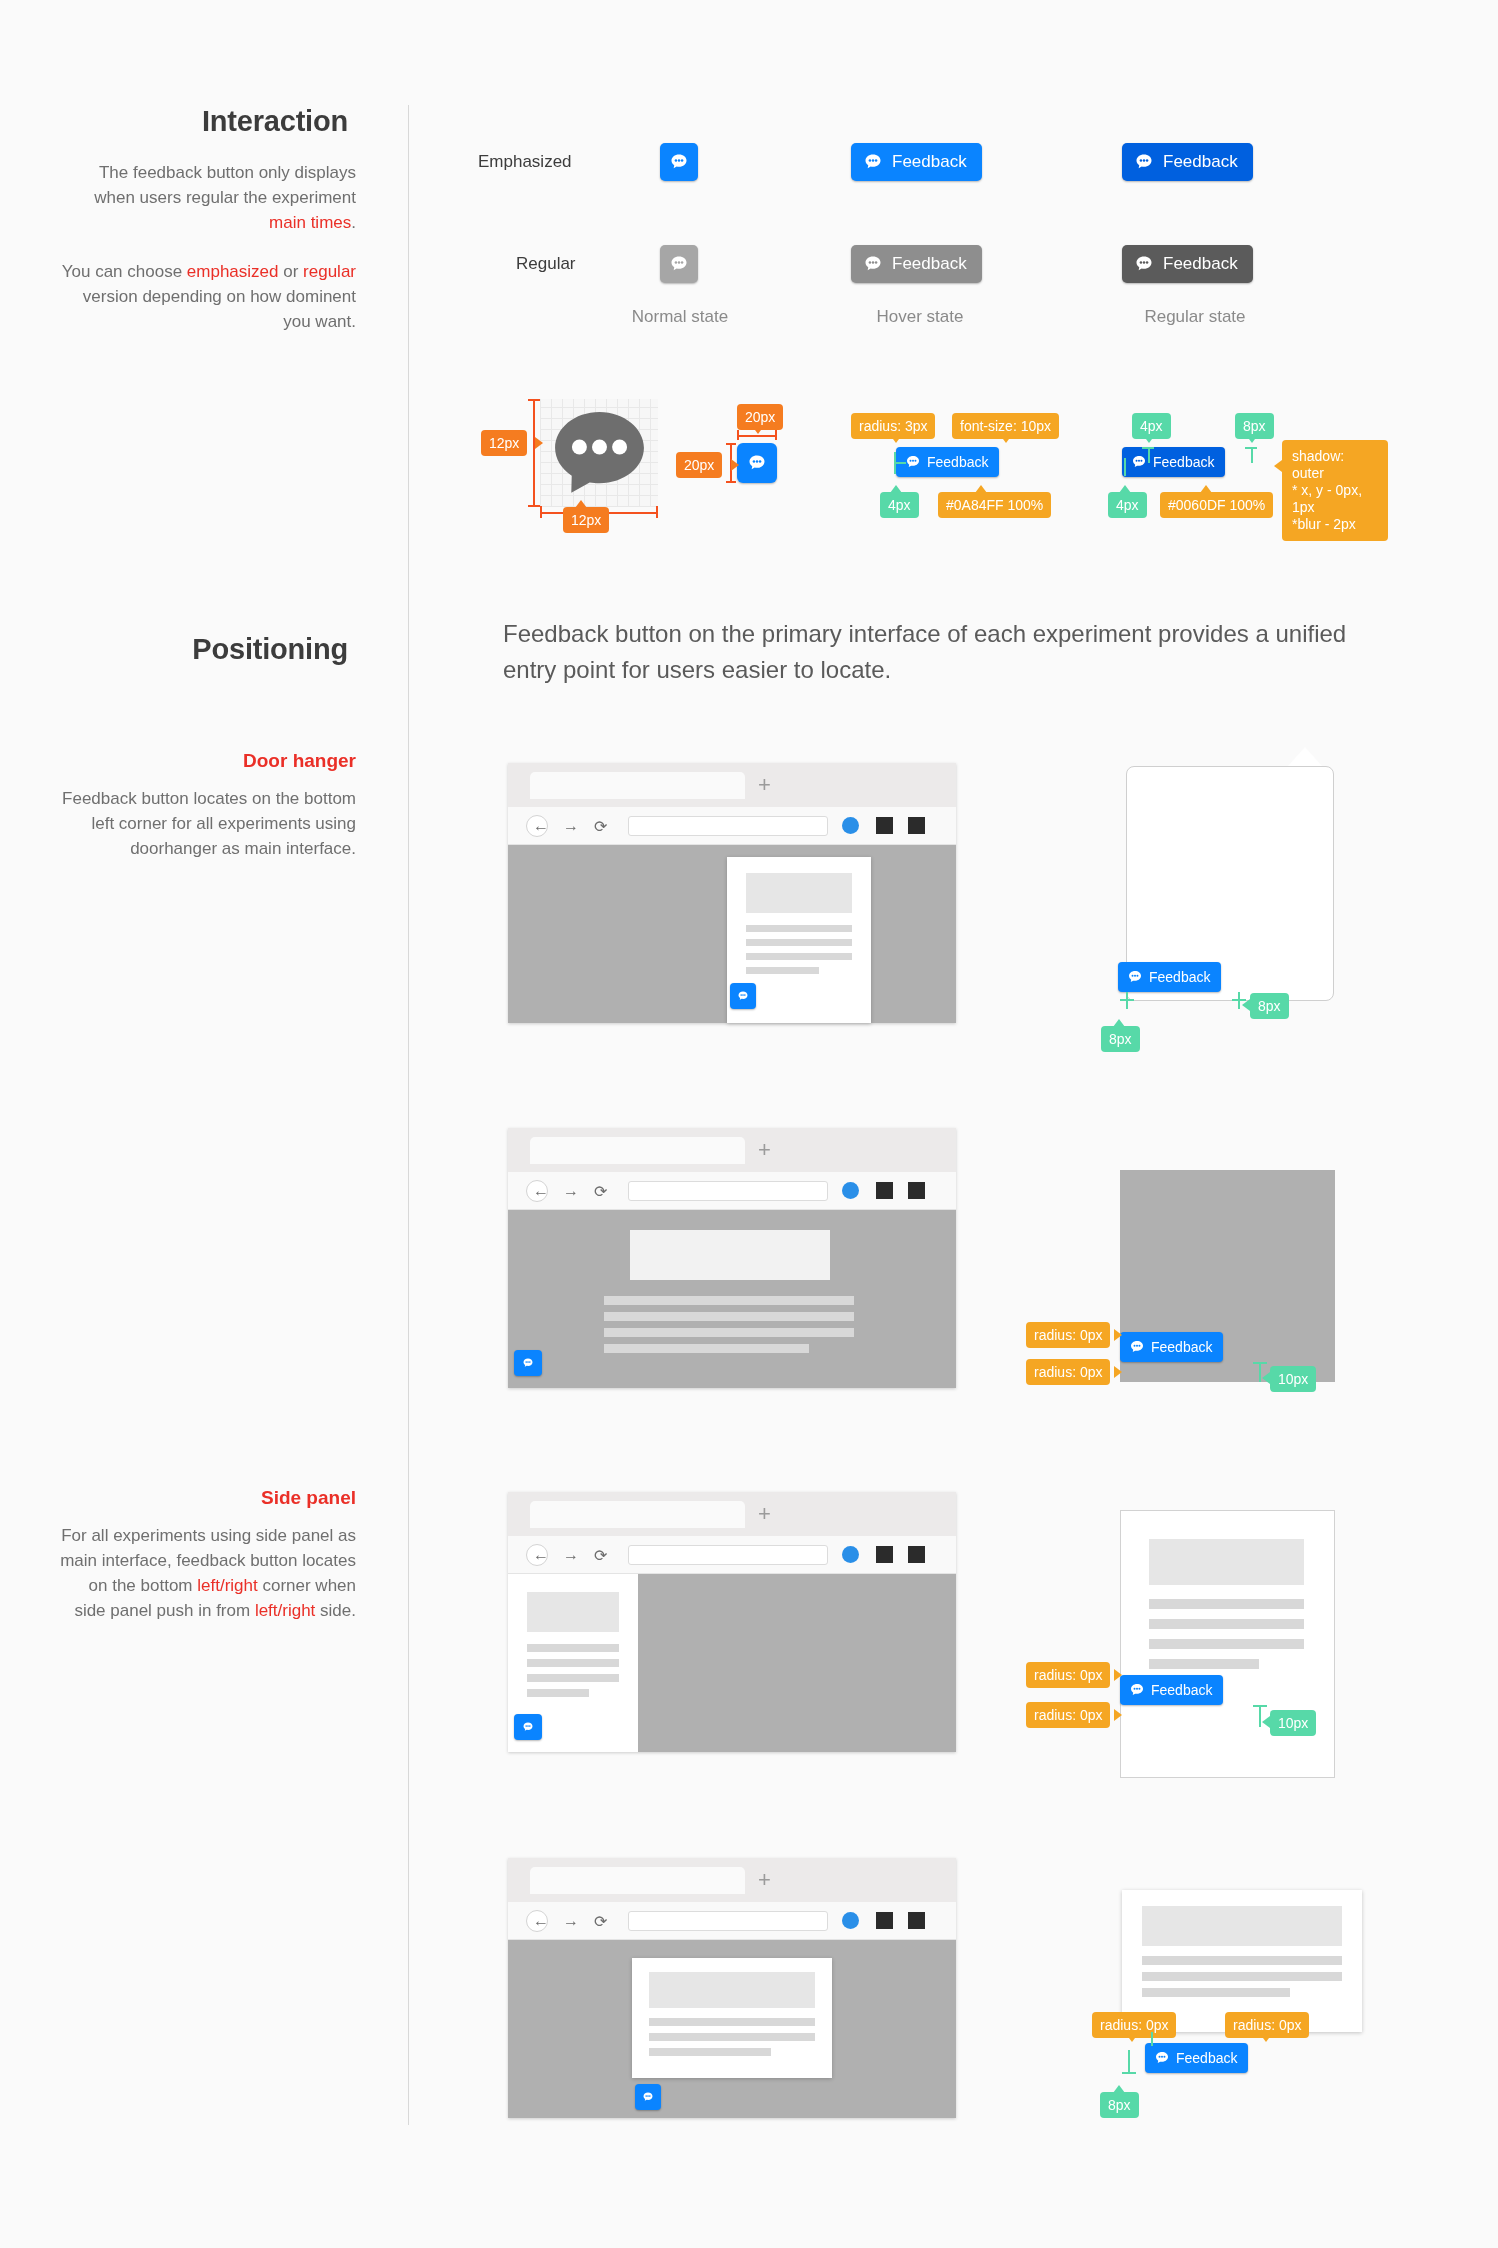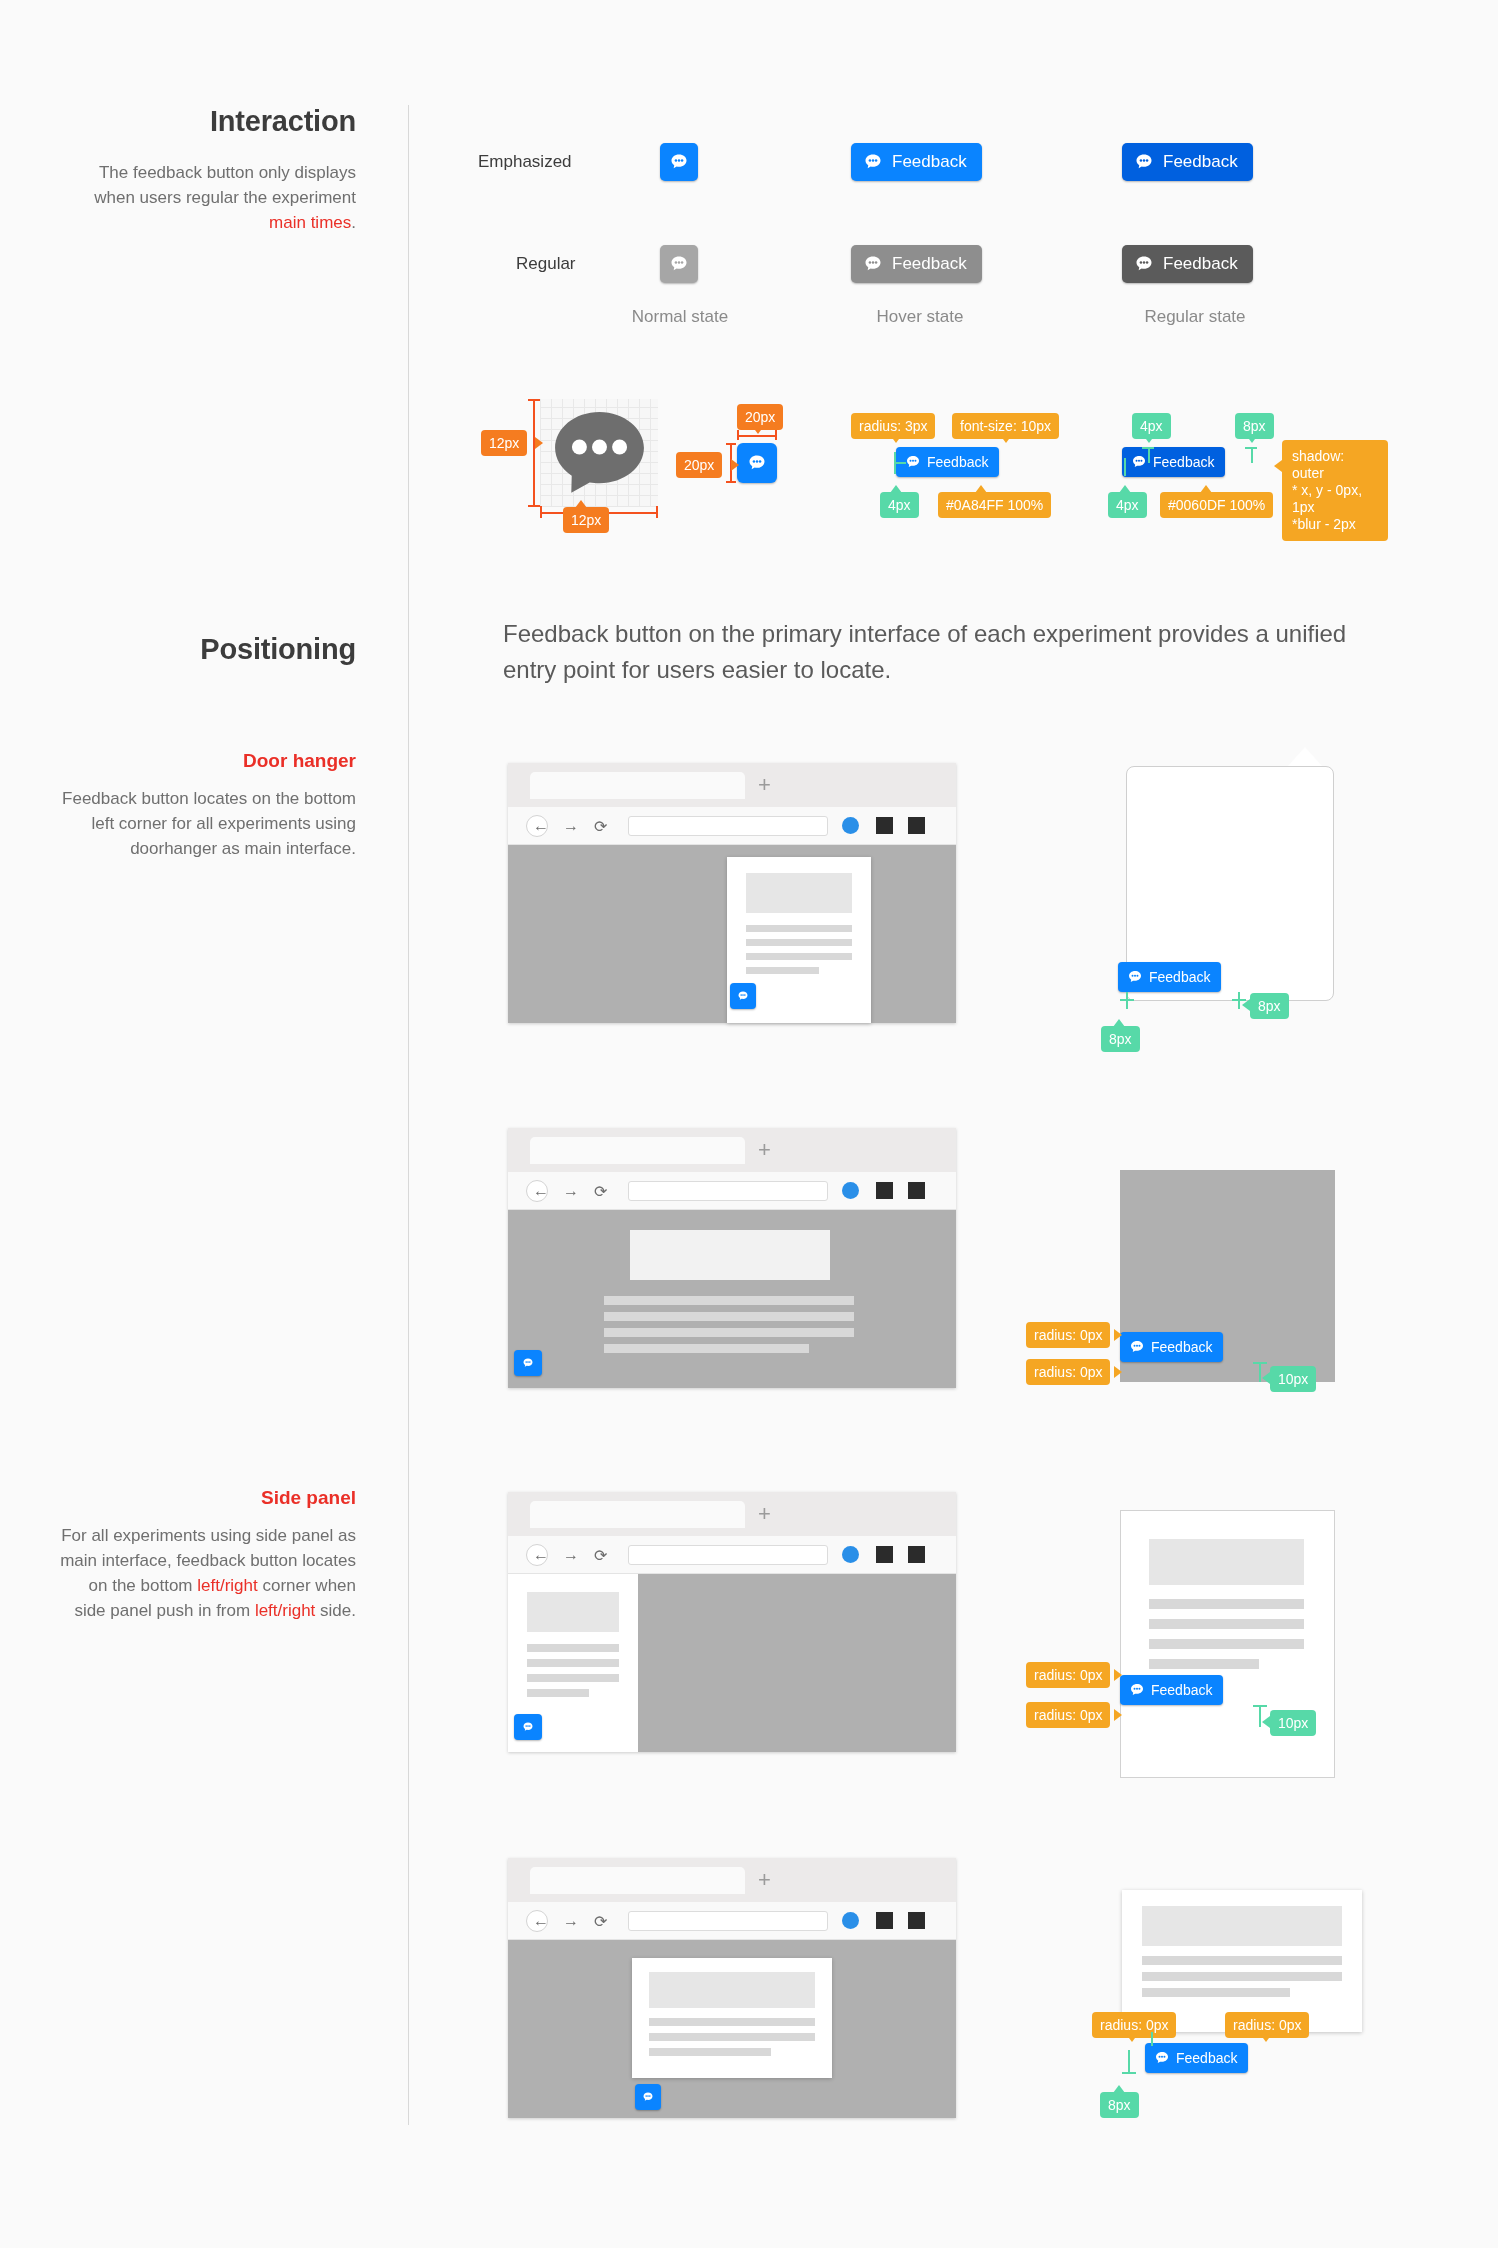--- a/index.html
+++ b/index.html
@@ -16,21 +16,21 @@
   
   .divider {
     position:absolute; left:408px; top:105px; width:1px; height:2020px;
     background:#d8d8d8;
   }
 
   
   .lcol { position:absolute; left:60px; width:296px; text-align:right; }
   .sec-title {
     font-size:29px; font-weight:bold; color:#3c3c3c; letter-spacing:-0.2px;
-    margin:0 0 22px 0;
+    margin:0 8px 22px 0;
   }
   .sub-title { font-size:19px; font-weight:bold; color:#ea2f27; margin:0 0 14px 0;}
   .body-txt { font-size:17px; line-height:25px; color:#6f6f6f; margin:0; }
   .body-txt + .body-txt { margin-top:24px; }
   .red { color:#ea2f27; }
 
   .lead {
     font-size:24px; line-height:36px; color:#5a5a5a; width:880px;
   }
 
@@ -110,20 +110,23 @@
 <body>
 
 <div class="page">
 
   <div class="divider"></div>
 
   <div class="lcol" style="top:105px;">
     <h1 class="sec-title">Interaction</h1>
     <p class="body-txt">
       <span>The feedback  button only displays when users regular the experiment </span><span class="red">main times</span><span>.</span>
+    </p>
+    <p class="body-txt">
+      <span>You can choose </span><span class="red">emphasized</span><span> or </span><span class="red">regular</span><span> version depending on how dominent you want.</span>
     </p>
   </div>
 
   <div class="row-lbl" style="position:absolute;left:478px;top:152px;">Emphasized</div>
   <div class="row-lbl" style="position:absolute;left:516px;top:254px;">Regular</div>
 
   <div class="fb blue icononly" style="position:absolute;left:660px;top:143px;">
     <svg class="bubble w20" viewBox="0 0 24 24">
         <path fill="#fff" d="M12 3C6.9 3 3 6.3 3 10.3c0 2.3 1.3 4.4 3.3 5.7l-.7 3.4 3.6-1.9c.9.2 1.8.3 2.8.3 5.1 0 9-3.3 9-7.5S17.1 3 12 3z"></path>
         <circle cx="8.3" cy="10.2" r="1.5" fill="#0a84ff"></circle>

